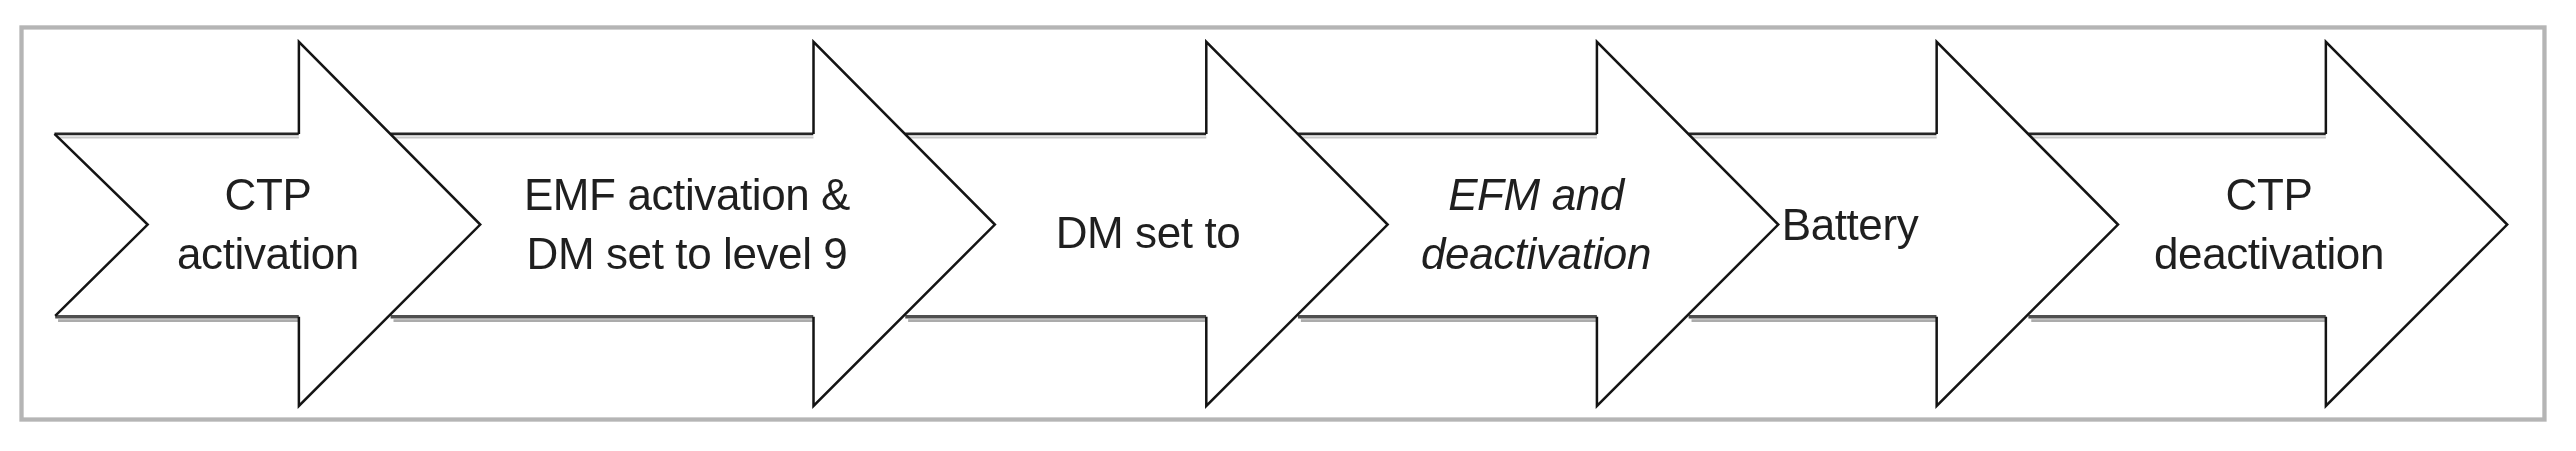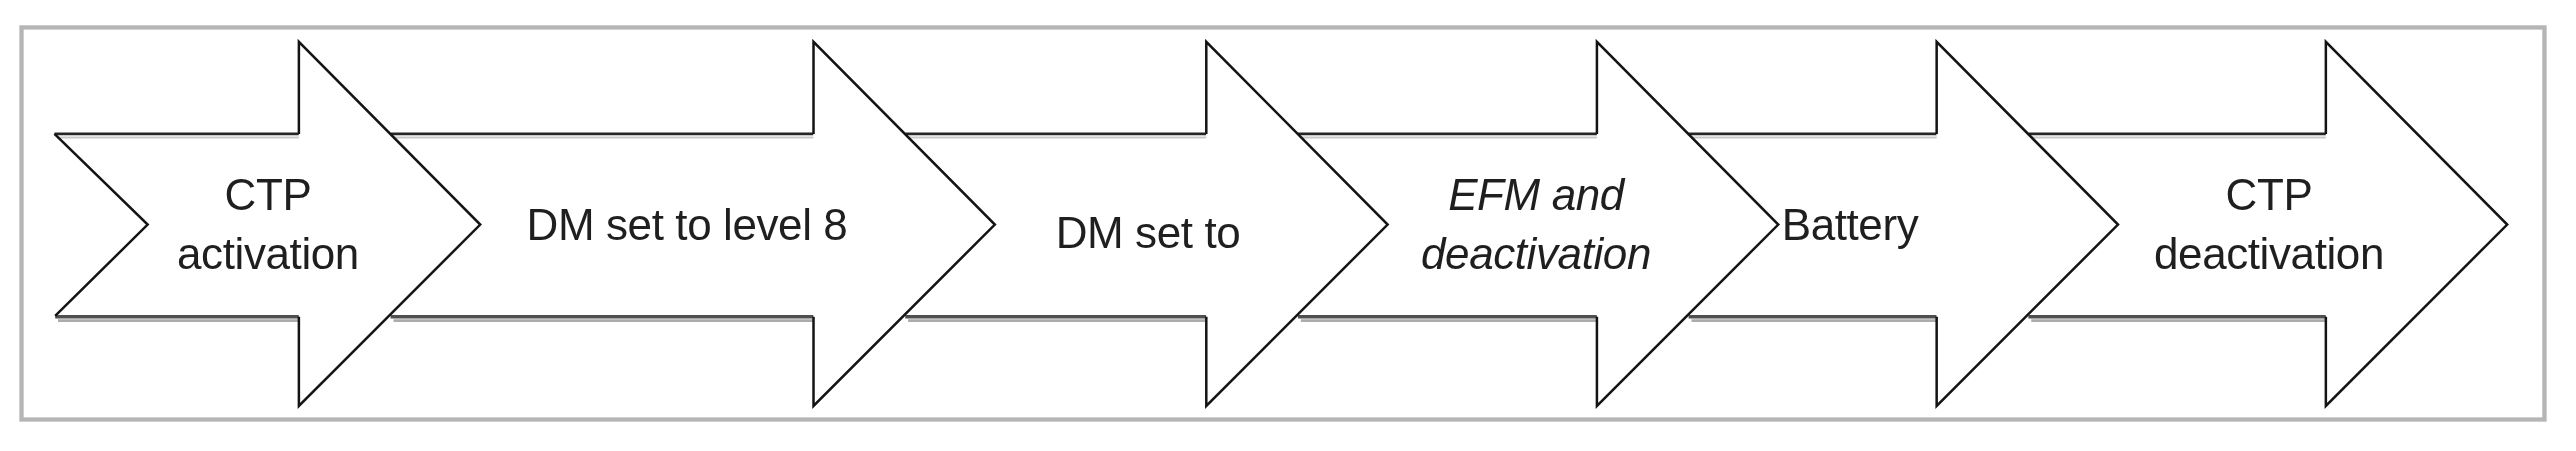--- a/index.html
+++ b/index.html
@@ -96,21 +96,22 @@
       <path d="M3245,441.5 L3245,566 L3498,313 L3245,58 L3245,186.5"></path>
     </g>
   </svg>
 
   <div id="labels">
       <div class="stage-label" style="left: 268px;">
         <span class="stage-line">CTP</span>
         <span class="stage-line">activation</span>
       </div>
       <div class="stage-label" style="left: 687px;">
-        <span class="stage-line">DM set to level 8</span>
+        <span class="stage-line">EMF activation &amp;</span>
+        <span class="stage-line">DM set to level 9</span>
       </div>
       <div class="stage-label" style="left: 1148px; margin-top: 8px;">
         <span class="stage-line">DM set to</span>
       </div>
       <div class="stage-label" style="left: 1536px; font-style: italic;">
         <span class="stage-line">EFM and</span>
         <span class="stage-line">deactivation</span>
       </div>
       <div class="stage-label" style="left: 1850px;">
         <span class="stage-line">Battery</span>

